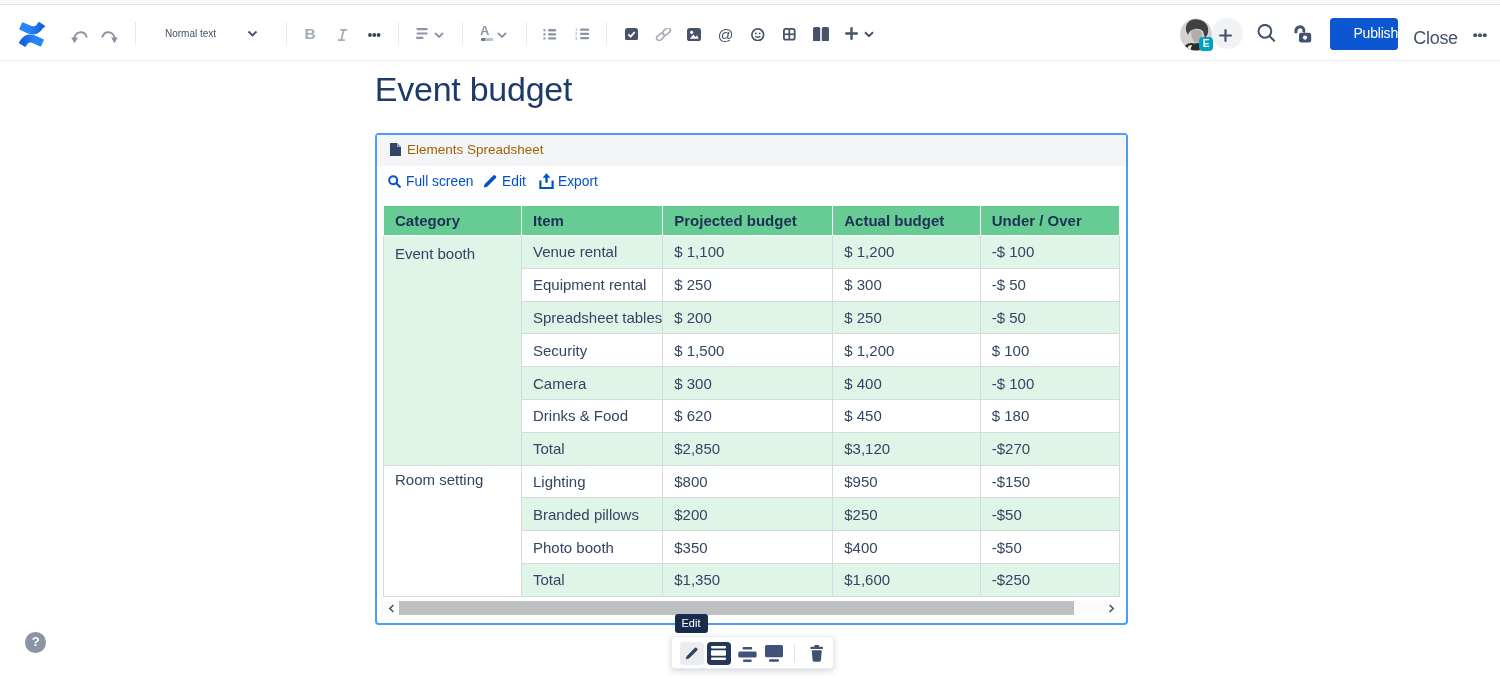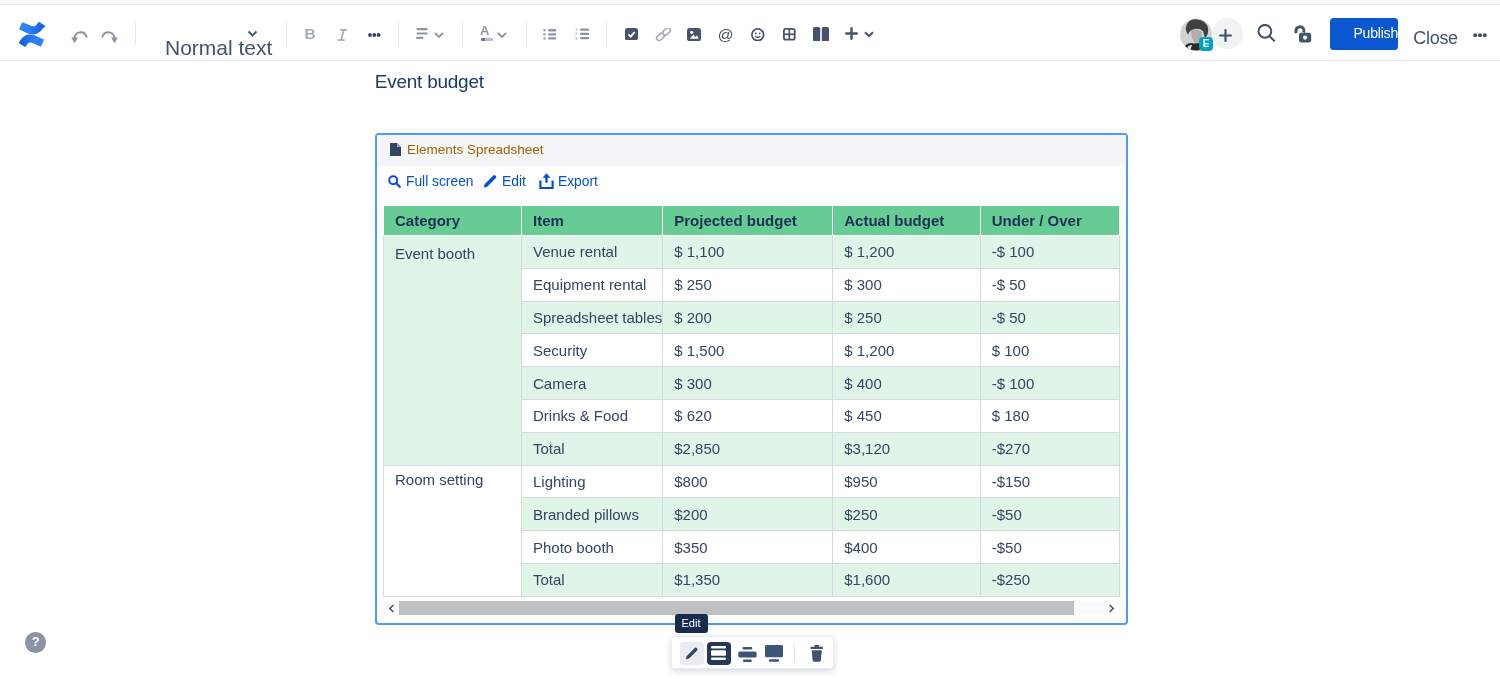--- a/index.html
+++ b/index.html
@@ -20,21 +20,21 @@
 #tbl td { border:1px solid #d6dade; color:#344563; background:#fff;margin-top:19px; }
 #tbl th, #tbl td { font-size:15px; text-align:left; vertical-align:middle; padding:0 0 0 11px; overflow:hidden; white-space:nowrap; }
 #tbl .g { background:#dff5e8; }
 #tbl tr { height:32.8px; }
 #tbl tr.hd { height:30px;margin-left:46px; }
 #sbar { left:4.5px; top:466.5px; width:738px; height:14px; background:#fbfbfb; }
 #sthumb { position:absolute; left:18px; top:0; width:675px; height:14px; background:#bdbfc1; }
 #tooltip { left:674.5px; top:613.5px; width:33px; height:19.5px; background:#172b4d; border-radius:3px; color:#fff; font-size:11px; text-align:center; line-height:19.5px; z-index:5; }
 #floatbar { left:670.5px; top:636px; width:163px; height:33px; background:#fff; border:1px solid #ebecf0; border-radius:4px; box-shadow:0 2px 6px rgba(9,30,66,0.18); z-index:4; }
 #help { left:25.4px; top:632.2px; width:20.5px; height:20.5px; border-radius:50%; background:#8a94a4; color:#fff; font-weight:bold; font-size:13px; text-align:center; line-height:20.5px; }
-h1#title { position:absolute; left:374.8px; top:72.2px; font-size:19px; line-height:1; font-weight:400; color:#1d3a6b; letter-spacing:-0.25px; }
+h1#title { position:absolute; left:374.8px; top:72.2px; font-size:34px; line-height:1; font-weight:400; color:#1d3a6b; letter-spacing:-0.25px; }
 </style>
 </head>
 <body>
 <div id="app">
   <div class="abs" id="topstrip"></div>
   <div class="abs" id="toolbar">
     <svg class="abs" style="left:19px;top:20.5px" width="26" height="26" viewBox="0 0 32 32">
       <defs>
         <linearGradient id="lg1" x1="0" y1="0" x2="1" y2="0">
             <stop offset="0" stop-color="#0e5cd8"></stop>
@@ -50,21 +50,21 @@
     </svg>
     <svg class="abs" style="left:71px;top:28px" width="18" height="16" viewBox="0 0 18 16">
       <path d="M3.4,11.6 C3.2,3.4 13,1.6 15.6,8.8" stroke="#8993a4" stroke-width="1.9" fill="none" stroke-linecap="round"></path>
       <path d="M0.2,9.6 L7,9.4 L3.5,15.2 Z" fill="#8993a4"></path>
     </svg>
     <svg class="abs" style="left:100px;top:28px" width="18" height="16" viewBox="0 0 18 16">
       <path d="M14.6,11.6 C14.8,3.4 5,1.6 2.4,8.8" stroke="#8993a4" stroke-width="1.9" fill="none" stroke-linecap="round"></path>
       <path d="M17.8,9.6 L11,9.4 L14.5,15.2 Z" fill="#8993a4"></path>
     </svg>
     <div class="sep" style="left:135px"></div>
-    <div class="tbtxt" style="left:165px;top:37px;letter-spacing:0px;font-size:21px">Normal text</div>
+    <div class="tbtxt" style="left:165px;top:29px;letter-spacing:0px;font-size:10px">Normal text</div>
     <svg class="abs" style="left:247px;top:30px" width="11" height="8" viewBox="0 0 11 8">
         <path d="M1.5,1.5 L5.5,5.5 L9.5,1.5" stroke="#42526e" stroke-width="1.9" fill="none"></path>
       </svg>
     <div class="sep" style="left:286px"></div>
     <div class="tbtxt" style="left:304.5px;top:26px;font-weight:bold;font-size:15.5px;color:#a3abba">B</div>
     <svg class="abs" style="left:337px;top:28.5px" width="11" height="12" viewBox="0 0 11 12">
       <g stroke="#a3abba" stroke-width="1.7" fill="none">
         <line x1="3.2" y1="0.9" x2="10.2" y2="0.9"></line>
         <line x1="0.8" y1="11.1" x2="7.8" y2="11.1"></line>
         <line x1="6.8" y1="1" x2="4.2" y2="11"></line>

